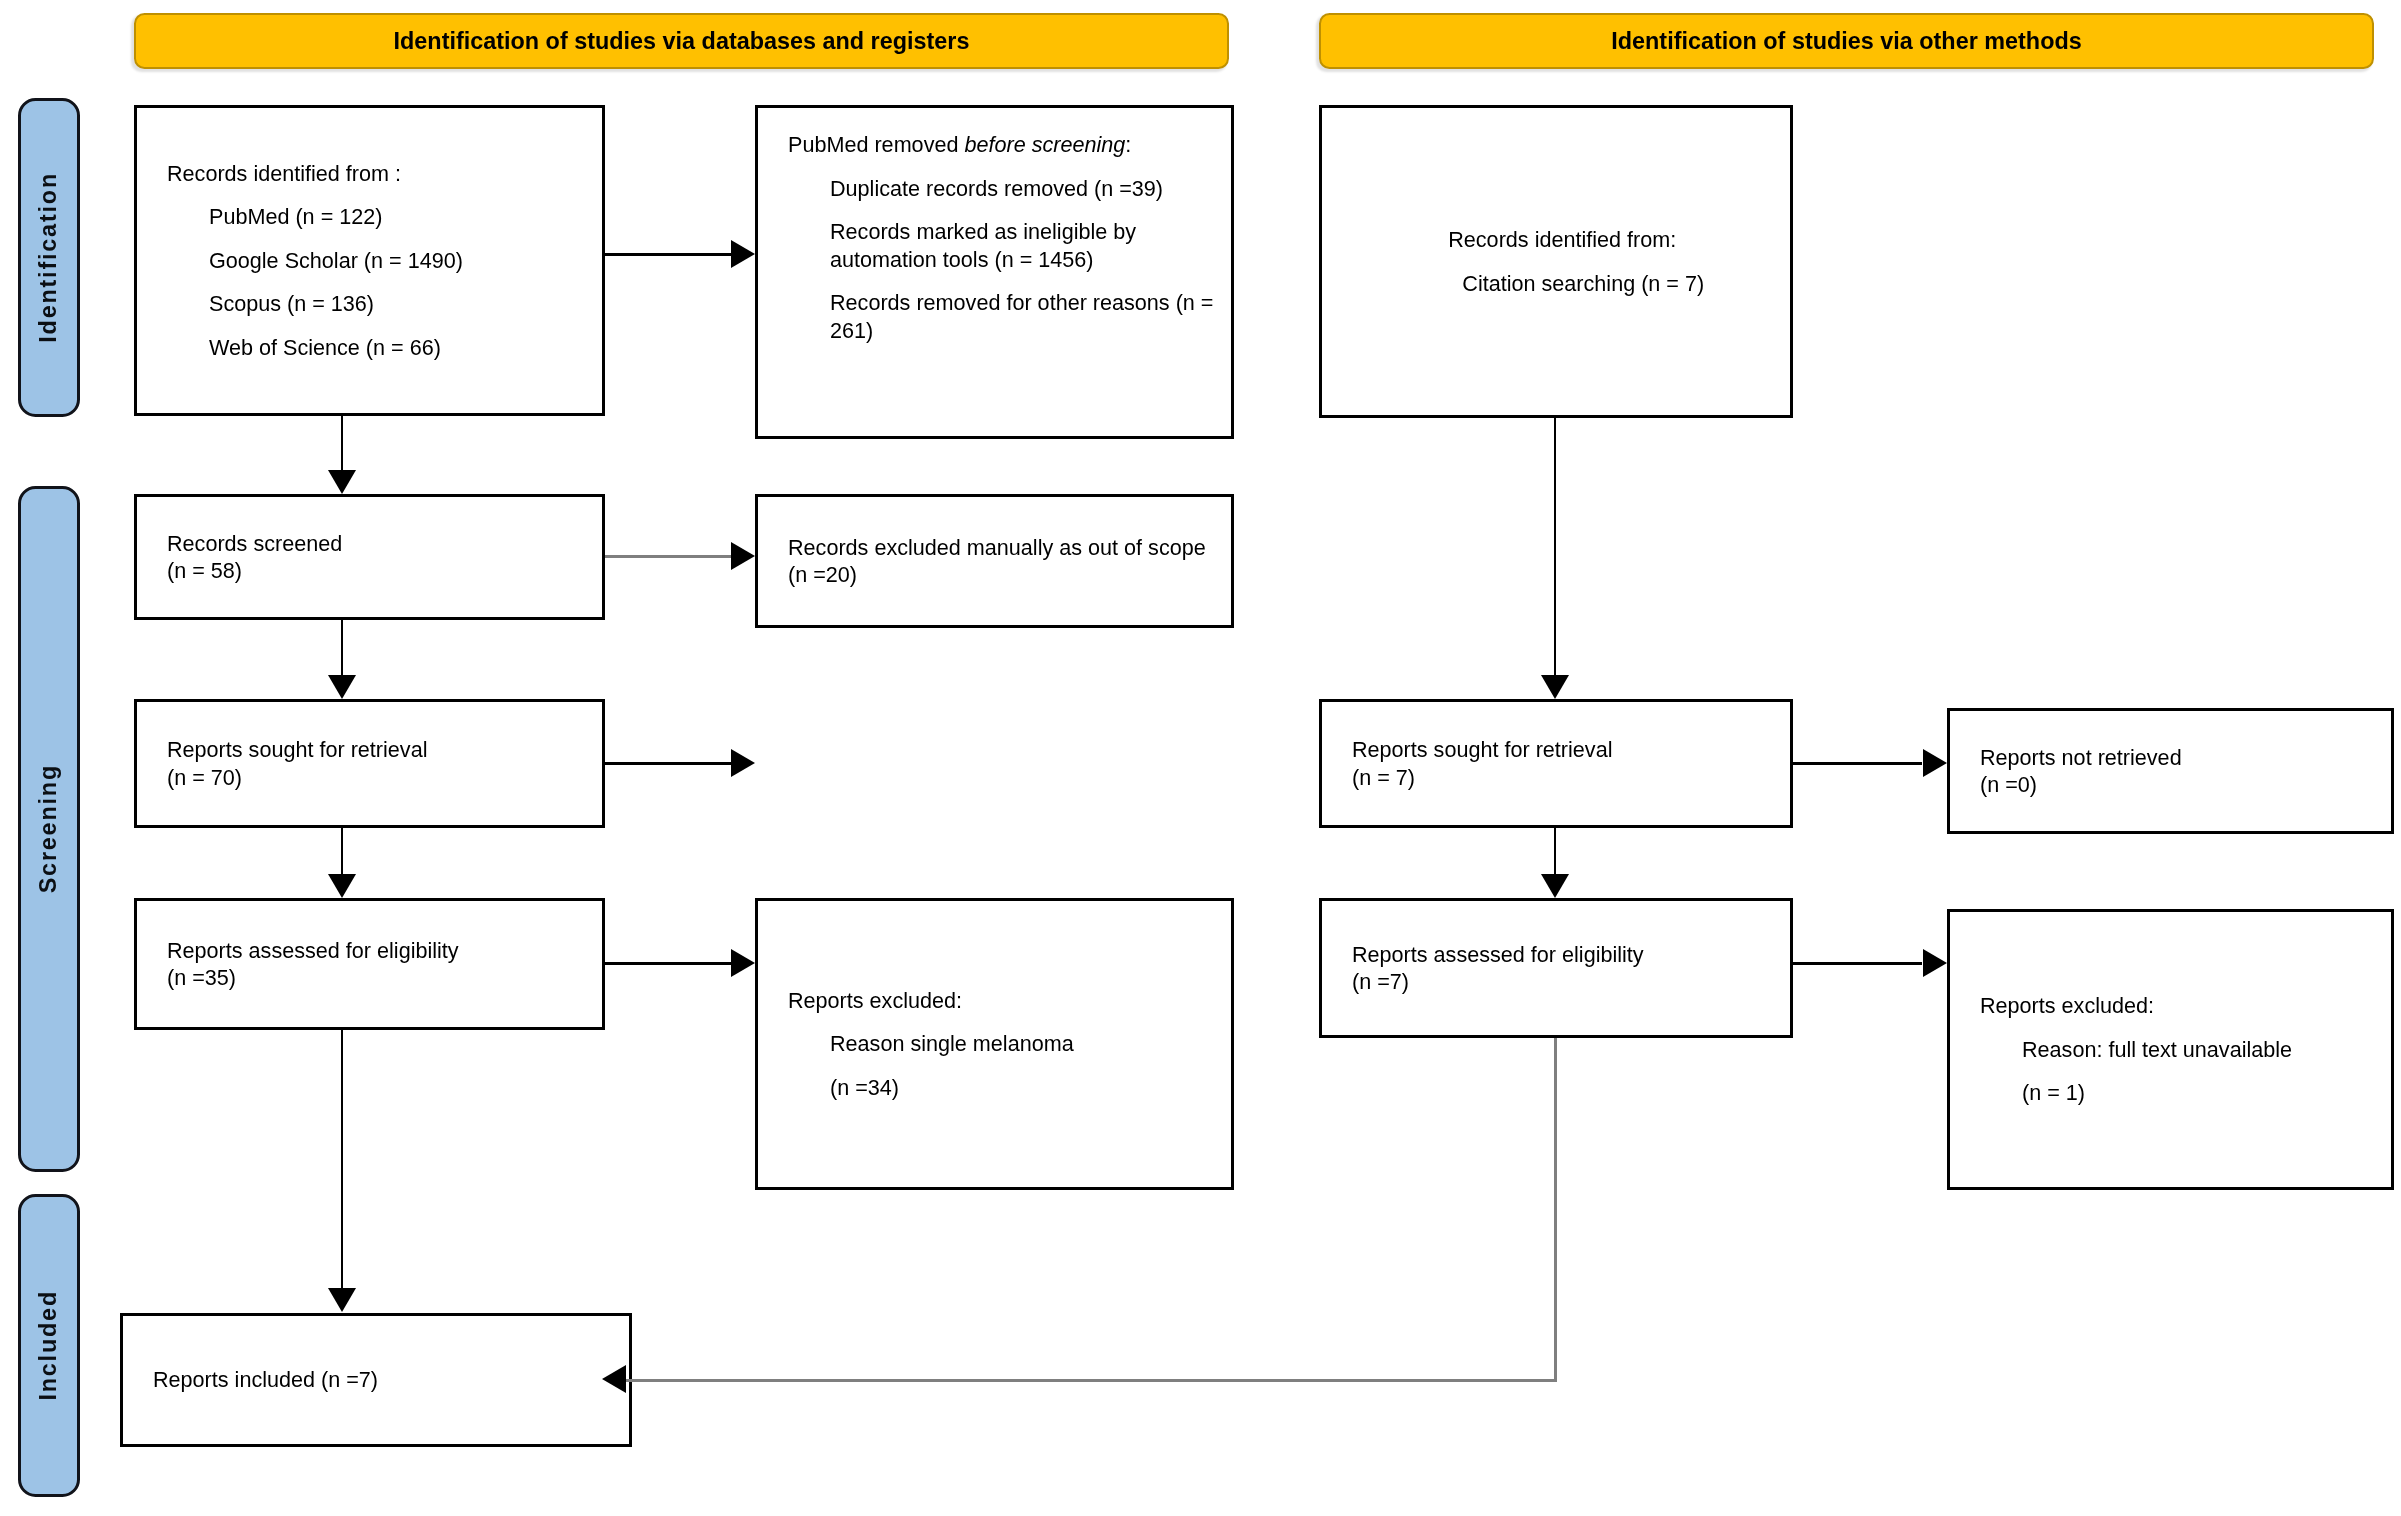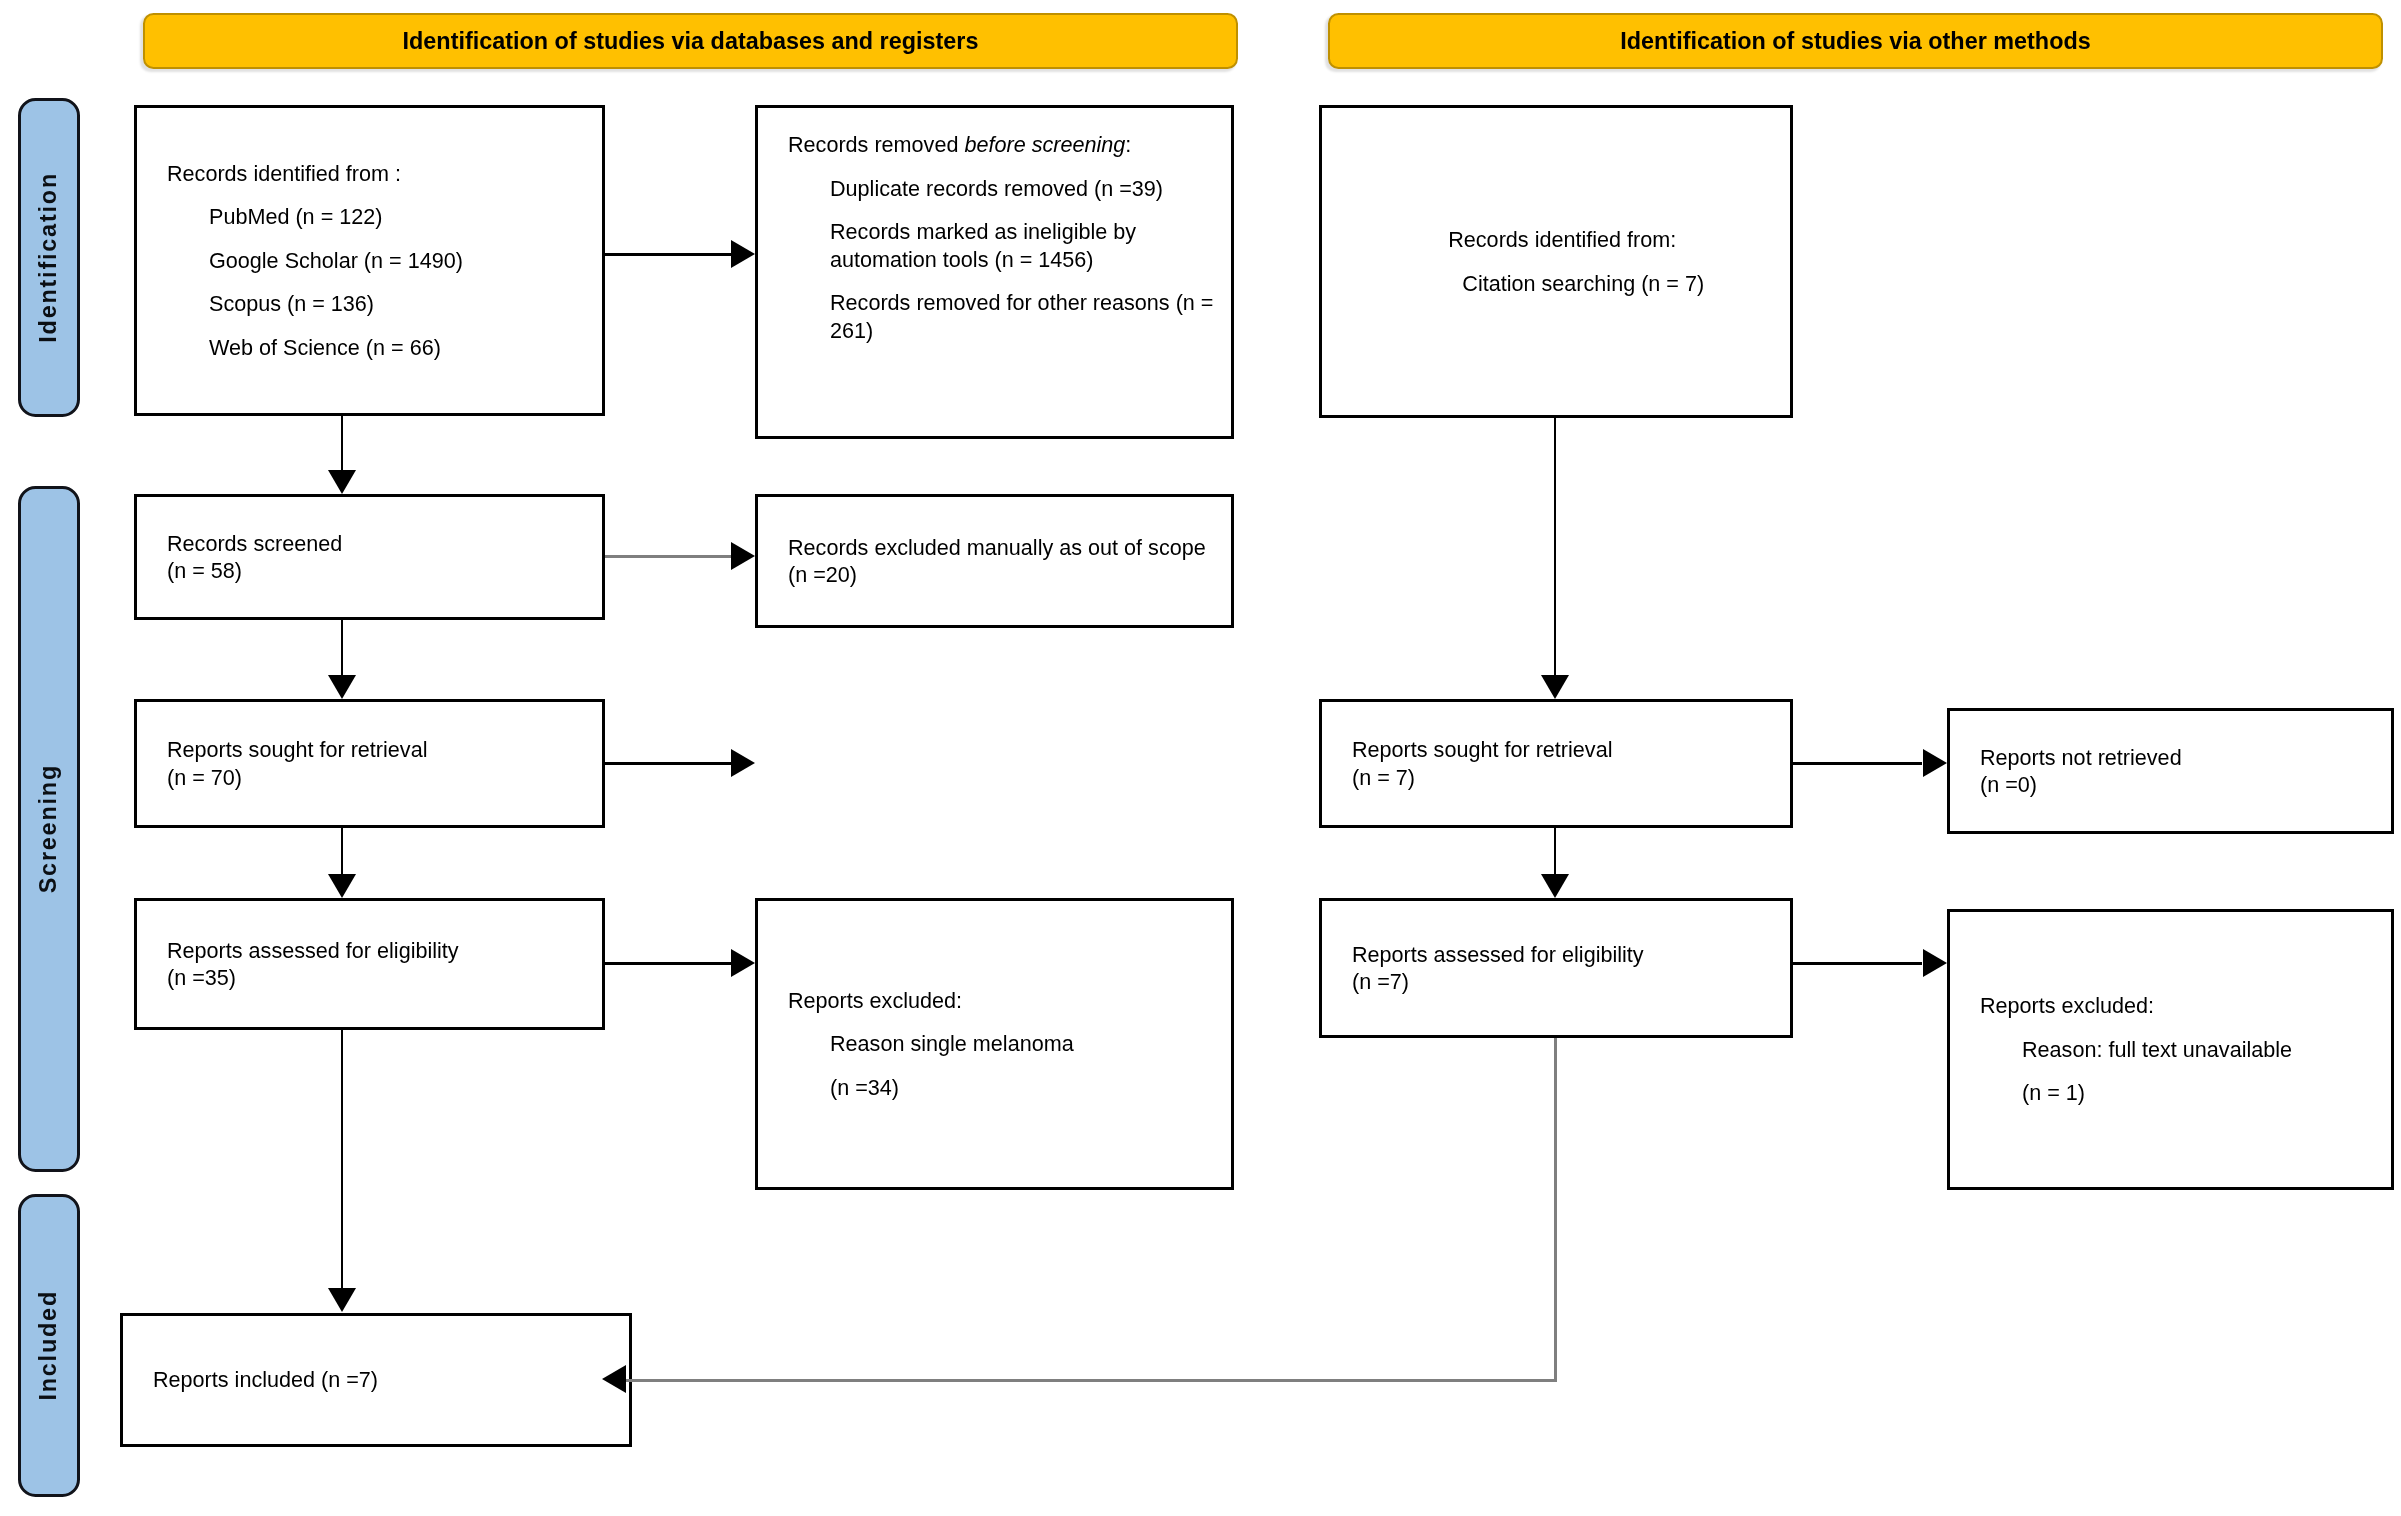--- a/index.html
+++ b/index.html
@@ -15,21 +15,20 @@
   .col-header{
     position:absolute;
     height:56px;
     background:#FFC000;
     border:2.3px solid #BF9000;
     border-radius:10.5px;
     display:flex;align-items:center;justify-content:center;
     font-size:23.4px;font-weight:bold;
     box-shadow:-2.3px 2.9px 2.3px rgba(0,0,0,0.12);
     box-sizing:border-box;
-    margin-left:9px;
   }
   #header-left{left:134px;top:13px;width:1095px;}
   #header-right{left:1319px;top:13px;width:1055px;}
 
   
   .phase{
     position:absolute;
     left:17.5px;width:62px;
     background:#9DC3E6;
     border:3.5px solid #11131a;
@@ -112,21 +111,21 @@
 
   <div class="fbox" id="box-db-identified">
     <p>Records identified from :</p>
     <p class="indent">PubMed (n = 122)</p>
     <p class="indent">Google Scholar (n = 1490)</p>
     <p class="indent">Scopus (n = 136)</p>
     <p class="indent">Web of Science (n = 66)</p>
   </div>
 
   <div class="fbox top-align" id="box-db-removed">
-    <p><span>Records removed </span><span class="italic">before screening</span><span>:</span></p>
+    <p><span>PubMed removed </span><span class="italic">before screening</span><span>:</span></p>
     <p class="indent">Duplicate records removed (n =39)</p>
     <p class="indent">Records marked as ineligible by automation tools (n = 1456)</p>
     <p class="indent">Records removed for other reasons (n = 261)</p>
   </div>
 
   <div class="fbox" id="box-other-identified">
     <p>Records identified from:</p>
     <p class="indent">Citation searching (n = 7)</p>
   </div>
 

